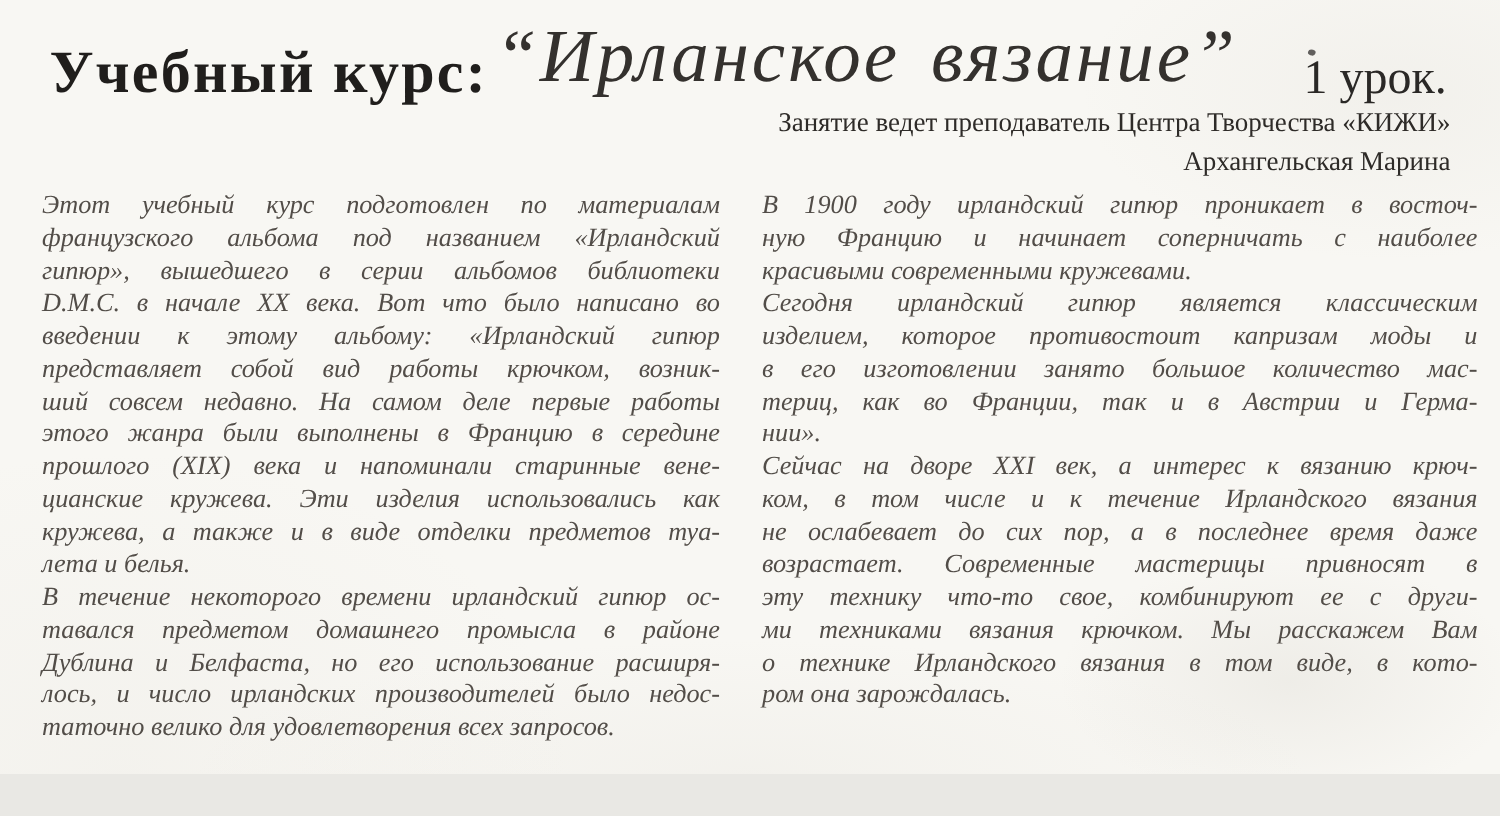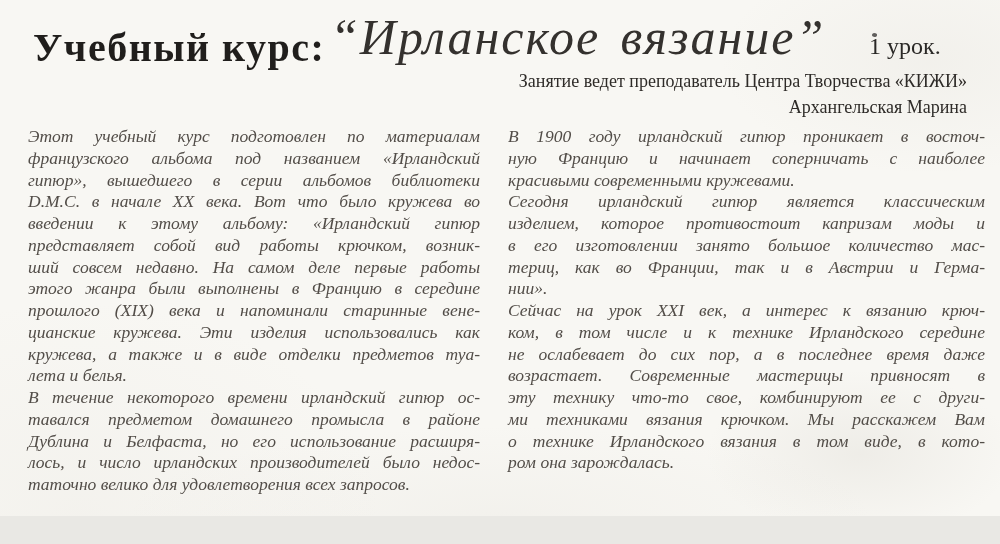--- a/index.html
+++ b/index.html
@@ -43,21 +43,21 @@
     font-style: italic;
     letter-spacing: 2px;
     word-spacing: 6px;
     color: #34312e;
     white-space: nowrap;
   }
   .lesson-number {
     position: absolute;
     left: 869px;
     top: 33px;
-    font-size: 24px;
+    font-size: 32px;
     color: #2a2826;
     white-space: nowrap;
   }
   .header-sub {
     position: absolute;
     right: 33px;
     top: 68px;
     text-align: right;
     font-size: 18px;
     line-height: 26px;
@@ -114,21 +114,21 @@
       <div>Занятие ведет преподаватель Центра Творчества «КИЖИ»</div>
       <div>Архангельская Марина</div>
     </div>
   </header>
 
   <main>
     <section class="col col-left">
         <div class="line">Этот учебный курс подготовлен по материалам</div>
         <div class="line">французского альбома под названием «Ирландский</div>
         <div class="line">гипюр», вышедшего в серии альбомов библиотеки</div>
-        <div class="line">D.M.C. в начале XX века. Вот что было кружева во</div>
+        <div class="line">D.M.C. в начале XX века. Вот что было написано во</div>
         <div class="line">введении к этому альбому: «Ирландский гипюр</div>
         <div class="line">представляет собой вид работы крючком, возник-</div>
         <div class="line">ший совсем недавно. На самом деле первые работы</div>
         <div class="line">этого жанра были выполнены в Францию в середине</div>
         <div class="line">прошлого (XIX) века и напоминали старинные вене-</div>
         <div class="line">цианские кружева. Эти изделия использовались как</div>
         <div class="line">кружева, а также и в виде отделки предметов туа-</div>
         <div class="line para-end">лета и белья.</div>
         <div class="line">В течение некоторого времени ирландский гипюр ос-</div>
         <div class="line">тавался предметом домашнего промысла в районе</div>
@@ -138,22 +138,22 @@
       </section>
     <section class="col col-right">
         <div class="line">В 1900 году ирландский гипюр проникает в восточ-</div>
         <div class="line">ную Францию и начинает соперничать с наиболее</div>
         <div class="line para-end">красивыми современными кружевами.</div>
         <div class="line">Сегодня ирландский гипюр является классическим</div>
         <div class="line">изделием, которое противостоит капризам моды и</div>
         <div class="line">в его изготовлении занято большое количество мас-</div>
         <div class="line">териц, как во Франции, так и в Австрии и Герма-</div>
         <div class="line para-end">нии».</div>
-        <div class="line">Сейчас на урок XXI век, а интерес к вязанию крюч-</div>
-        <div class="line">ком, в том числе и к технике Ирландского середине</div>
+        <div class="line">Сейчас на дворе XXI век, а интерес к вязанию крюч-</div>
+        <div class="line">ком, в том числе и к течение Ирландского вязания</div>
         <div class="line">не ослабевает до сих пор, а в последнее время даже</div>
         <div class="line">возрастает. Современные мастерицы привносят в</div>
         <div class="line">эту технику что-то свое, комбинируют ее с други-</div>
         <div class="line">ми техниками вязания крючком. Мы расскажем Вам</div>
         <div class="line">о технике Ирландского вязания в том виде, в кото-</div>
         <div class="line para-end">ром она зарождалась.</div>
       </section>
   </main>
 
   <span class="speck"></span>

